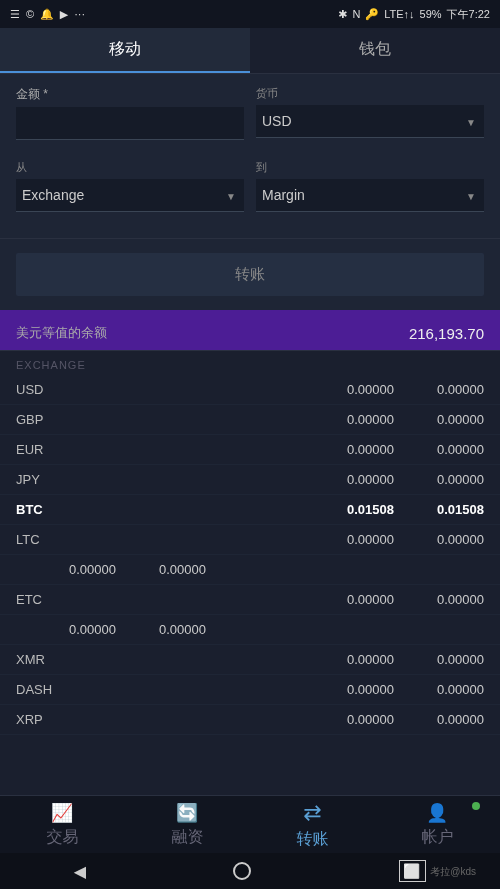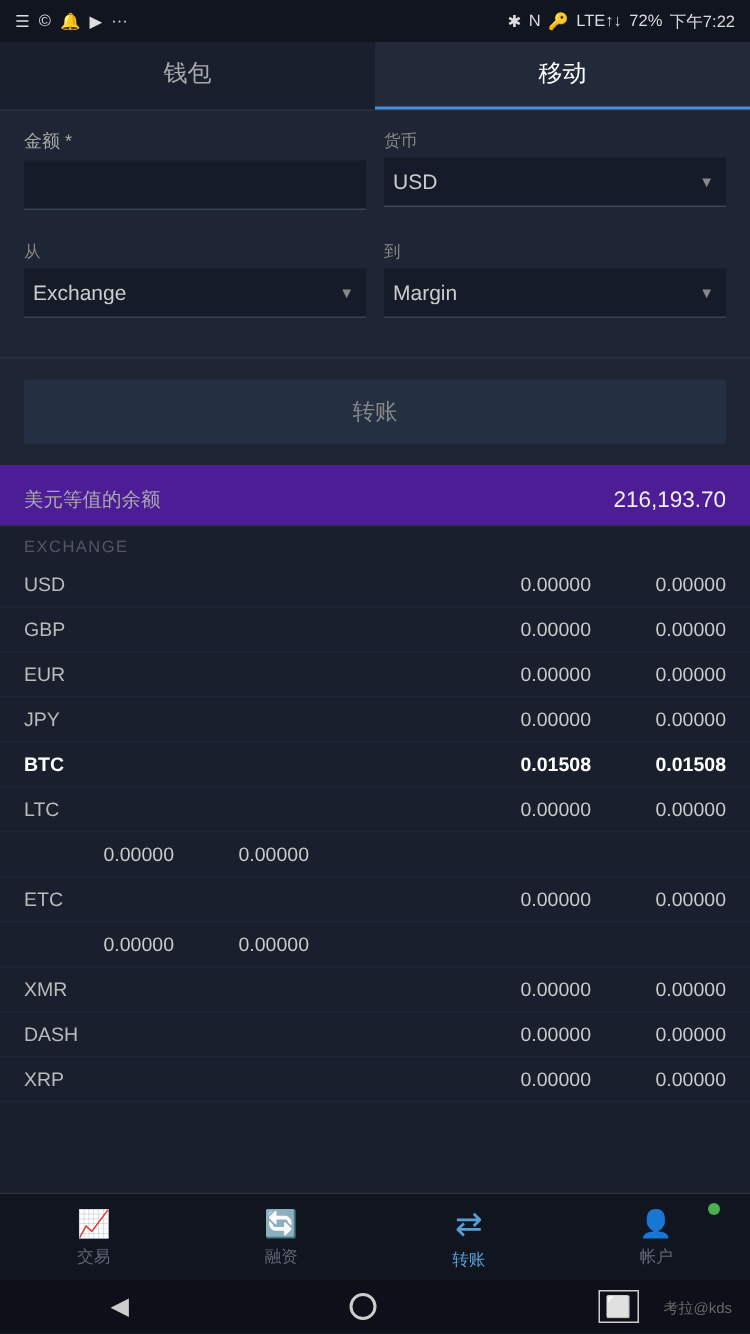--- a/index.html
+++ b/index.html
@@ -202,21 +202,21 @@
       align-items: center;
       justify-content: center;
       cursor: pointer;
       gap: 3px;
     }
     .nav-icon {
       font-size: 18px;
       color: #667;
     }
     .nav-label {
-      font-size: 11px;
+      font-size: 16px;
       color: #667;
     }
     .nav-item.active .nav-icon,
     .nav-item.active .nav-label {
       color: #5a9fd4;
     }
     .nav-account {
       position: relative;
     }
     .online-dot {
@@ -275,28 +275,28 @@
     <span>©</span>
     <span>🔔</span>
     <span>▶</span>
     <span>···</span>
   </div>
   <div class="status-right">
     <span>✱</span>
     <span>N</span>
     <span>🔑</span>
     <span>LTE↑↓</span>
-    <span>72%</span>
+    <span>59%</span>
     <span>下午7:22</span>
   </div>
 </div>
 
 <div class="top-tabs">
+  <div class="top-tab active">移动</div>
   <div class="top-tab">钱包</div>
-  <div class="top-tab active">移动</div>
 </div>
 
 <div class="form-area">
 
   <div class="form-row">
     <div class="form-group amount-row">
       <div class="form-label">金额 *</div>
       <input class="form-input" type="text" value="" style="">
     </div>
     <div class="form-group">
@@ -427,14 +427,14 @@
     <div class="online-dot"></div>
     <span class="nav-icon">👤</span>
     <span class="nav-label">帐户</span>
   </div>
 </div>
 
 <div class="android-nav">
   <span class="android-btn">◀</span>
   <div class="android-home"></div>
   <span class="android-btn" style="font-size:14px; border:1.5px solid #ccc; padding:2px 4px;">⬜</span>
-  <span style="font-size:10px; color:#666; position:absolute; right:12px; bottom:10px;">考拉@kds</span>
+  <span style="font-size:10px; color:#666; position:absolute; right:24px; bottom:10px;">考拉@kds</span>
 </div>
 
 </body></html>

